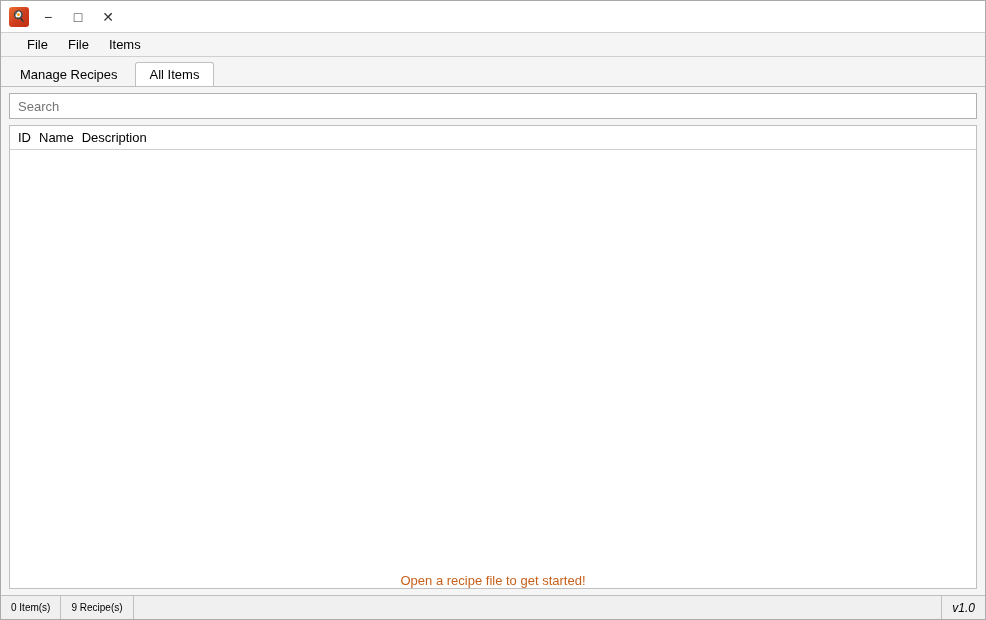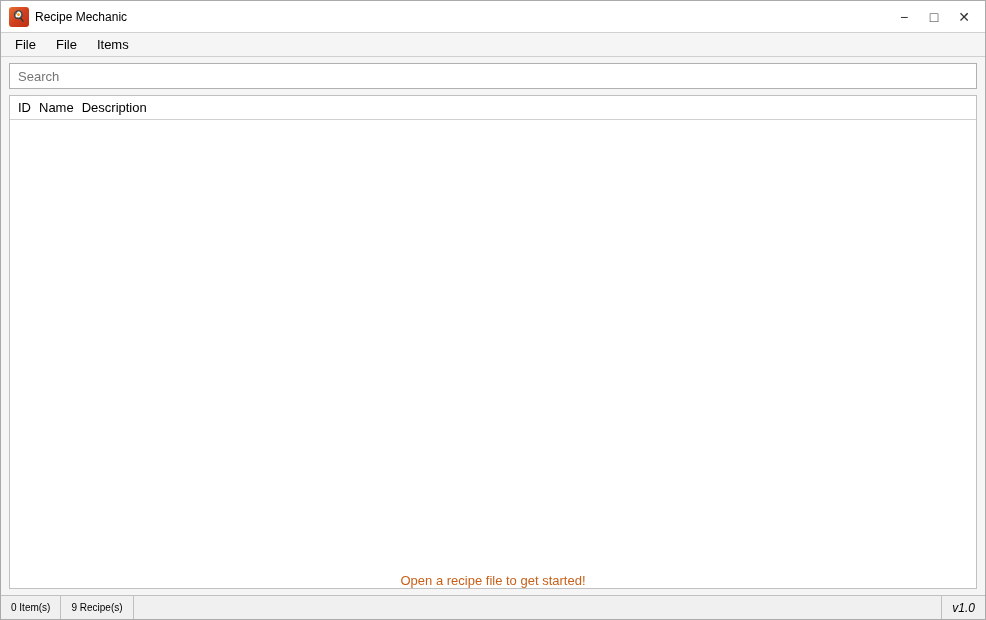--- a/index.html
+++ b/index.html
@@ -76,21 +76,21 @@
       border-radius: 2px;
     }
 
     
     .menu-bar {
       background: #f5f5f5;
       border-bottom: 1px solid #d0d0d0;
       display: flex;
       align-items: center;
       height: 24px;
-      padding: 0 4px;
+      padding: 0 16px;
     }
 
     .menu-item {
       padding: 2px 10px;
       cursor: pointer;
       border-radius: 2px;
       color: #000;
     }
 
     
@@ -222,34 +222,37 @@
       font-style: italic;
     }
   </style>
 </head>
 <body>
 
 <div class="window">
 
   <div class="title-bar">
     <div class="title-bar-icon">🍳</div>
-    <span class="title-bar-text">Recipe Mechanic</span>
     <div class="title-bar-controls">
       <button class="title-bar-btn">−</button>
       <button class="title-bar-btn">□</button>
       <button class="title-bar-btn close-btn">✕</button>
     </div>
   </div>
 
   <div class="menu-bar">
     <div class="menu-item">File</div>
     <div class="menu-item">File</div>
     <div class="menu-item">Items</div>
   </div>
 
+  <div class="tabs-row">
+    <div class="tab tab-manage-recipes">Manage Recipes</div>
+    <div class="tab tab-all-items active">All Items</div>
+  </div>
 
   <div class="main-content">
 
     <input type="text" class="search-bar" placeholder="Search" style="">
 
     <div class="table-container">
       <div class="table-header">
         <span class="table-header-cell">ID</span>
         <span class="table-header-cell">Name</span>
         <span class="table-header-cell">Description</span>

